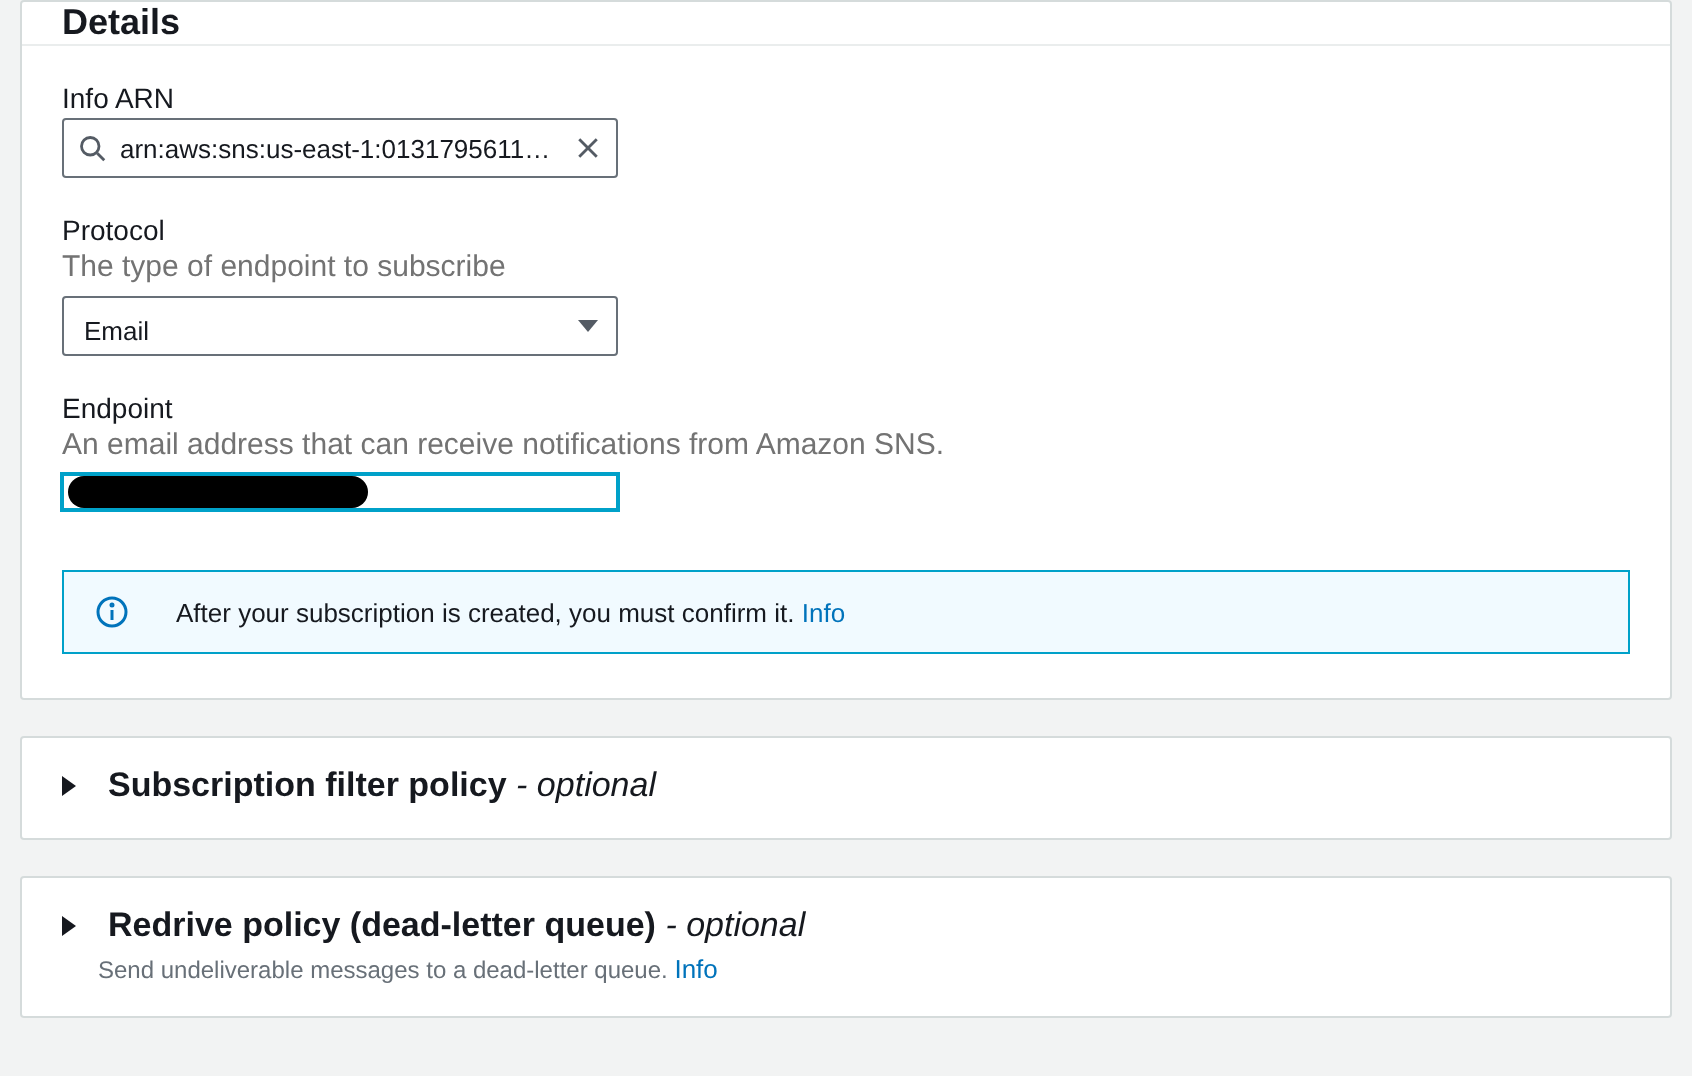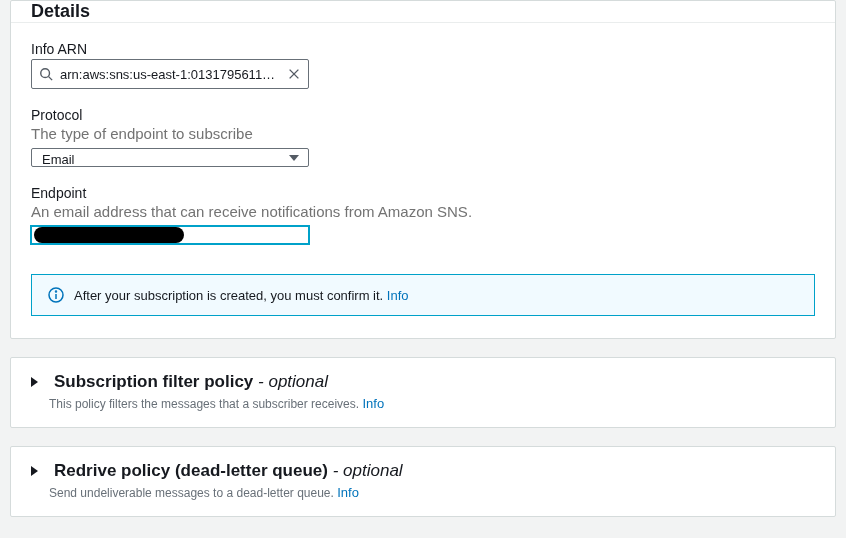--- a/index.html
+++ b/index.html
@@ -83,21 +83,21 @@
       border: 1px solid #00a1c9 !important;
       box-shadow: 0 0 0 1px #00a1c9;
     }
     .select-wrap {
       position: relative;
       display: inline-block;
       width: 278px;
     }
     .select {
       width: 278px;
-      height: 19px;
+      height: 30px;
       border: 1px solid #687078;
       border-radius: 2px;
       padding: 4px 28px 0 10px;
       font-size: 13px;
       background: #fff;
       cursor: pointer;
       display: flex;
       align-items: center;
     }
     .select-caret {
@@ -120,21 +120,21 @@
       border-radius: 8px;
       vertical-align: middle;
       margin-left: 2px;
     }
     .info-box {
       border: 1px solid #00a1c9;
       background: #f1faff;
       padding: 12px 16px;
       display: flex;
       align-items: center;
-      gap: 10px;
+      gap: 24px;
       margin-top: 8px;
     }
     .info-box .info-ic {
       width: 16px;
       height: 16px;
       color: #0073bb;
       flex-shrink: 0;
     }
     .info-box .msg {
       font-size: 13px;
@@ -239,24 +239,20 @@
 
 <div class="panel">
   <div class="expand-panel">
     <div class="expand-header">
       <span class="caret-right"></span>
       <span class="expand-title">
         <span>Subscription filter policy</span>
         <span class="optional">- optional</span>
       </span>
     </div>
-    <div class="expand-hint">
-      <span>This policy filters the messages that a subscriber receives.</span>
-      <span class="info-link">Info</span>
-    </div>
   </div>
 </div>
 
 <div class="panel">
   <div class="expand-panel">
     <div class="expand-header">
       <span class="caret-right"></span>
       <span class="expand-title">
         <span>Redrive policy (dead-letter queue)</span>
         <span class="optional">- optional</span>

